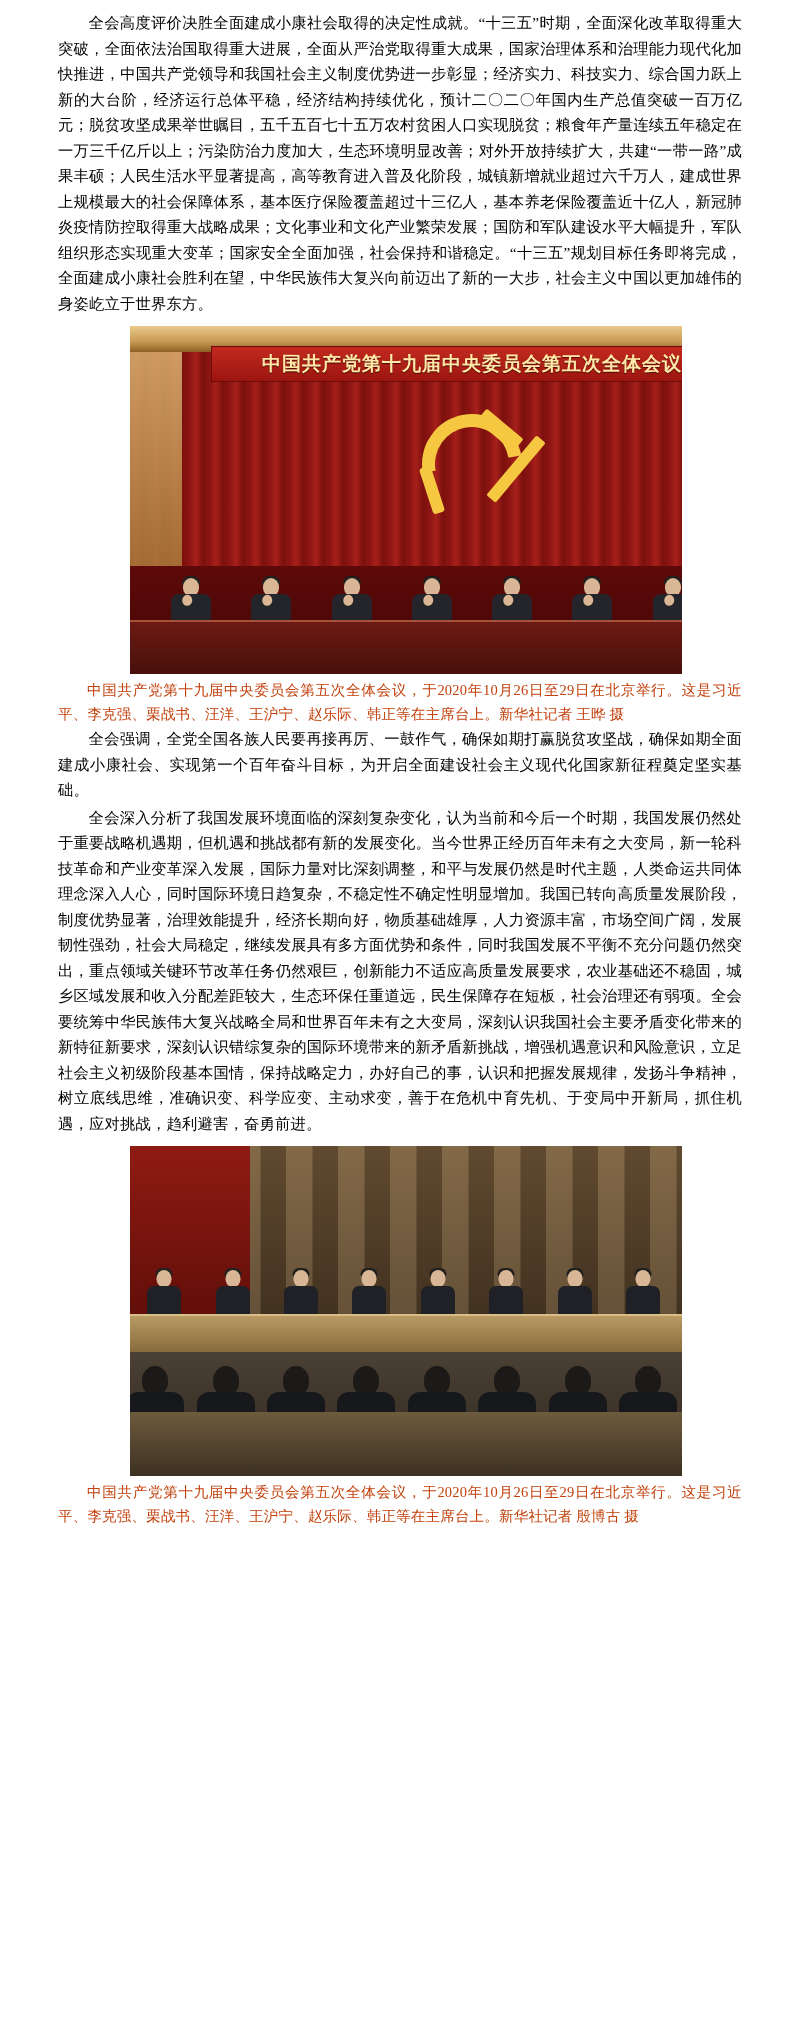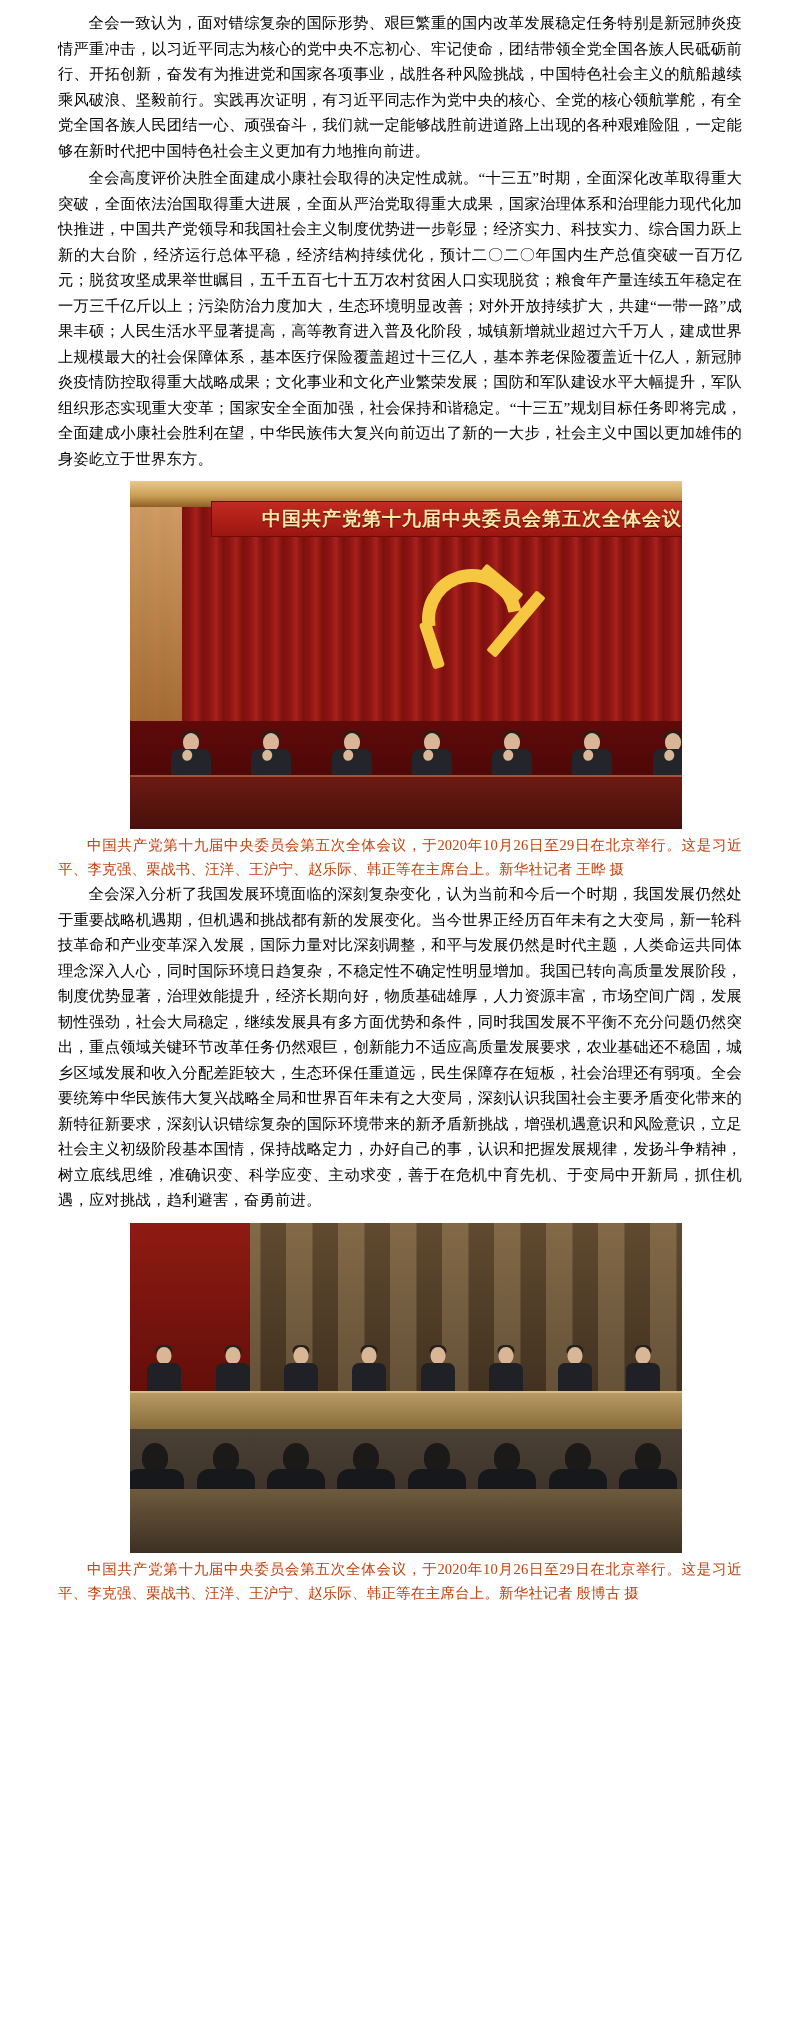--- a/index.html
+++ b/index.html
@@ -349,21 +349,20 @@
     margin: 0 auto;
   }
 </style>
 </head>
 <body>
 
 <div class="page">
 
   <div class="article">
 
-    <p class="para">全会一致认为，面对错综复杂的国际形势、艰巨繁重的国内改革发展稳定任务特别是新冠肺炎疫情严重冲击，以习近平同志为核心的党中央不忘初心、牢记使命，团结带领全党全国各族人民砥砺前行、开拓创新，奋发有为推进党和国家各项事业，战胜各种风险挑战，中国特色社会主义的航船越续乘风破浪、坚毅前行。实践再次证明，有习近平同志作为党中央的核心、全党的核心领航掌舵，有全党全国各族人民团结一心、顽强奋斗，我们就一定能够战胜前进道路上出现的各种艰难险阻，一定能够在新时代把中国特色社会主义更加有力地推向前进。</p>
     <p class="para">全会高度评价决胜全面建成小康社会取得的决定性成就。“十三五”时期，全面深化改革取得重大突破，全面依法治国取得重大进展，全面从严治党取得重大成果，国家治理体系和治理能力现代化加快推进，中国共产党领导和我国社会主义制度优势进一步彰显；经济实力、科技实力、综合国力跃上新的大台阶，经济运行总体平稳，经济结构持续优化，预计二〇二〇年国内生产总值突破一百万亿元；脱贫攻坚成果举世瞩目，五千五百七十五万农村贫困人口实现脱贫；粮食年产量连续五年稳定在一万三千亿斤以上；污染防治力度加大，生态环境明显改善；对外开放持续扩大，共建“一带一路”成果丰硕；人民生活水平显著提高，高等教育进入普及化阶段，城镇新增就业超过六千万人，建成世界上规模最大的社会保障体系，基本医疗保险覆盖超过十三亿人，基本养老保险覆盖近十亿人，新冠肺炎疫情防控取得重大战略成果；文化事业和文化产业繁荣发展；国防和军队建设水平大幅提升，军队组织形态实现重大变革；国家安全全面加强，社会保持和谐稳定。“十三五”规划目标任务即将完成，全面建成小康社会胜利在望，中华民族伟大复兴向前迈出了新的一大步，社会主义中国以更加雄伟的身姿屹立于世界东方。</p>
 
     <div class="figure">
       <div class="figure-img-wrap">
         <div class="photo1">
           <div class="p1-curtain"></div>
           <div class="p1-ceiling"></div>
           <div class="p1-sidepanel-l"></div>
           <div class="p1-sidepanel-r"></div>
 
@@ -461,20 +460,21 @@
             <span class="wm-main">新华网</span>
             <span class="wm-sub">WWW.NEWS.CN</span>
           </div>
         </div>
       </div>
       <div class="cap-block">
         <p class="caption">中国共产党第十九届中央委员会第五次全体会议，于2020年10月26日至29日在北京举行。这是习近平、李克强、栗战书、汪洋、王沪宁、赵乐际、韩正等在主席台上。新华社记者 王晔 摄</p>
       </div>
     </div>
 
+    <p class="para">全会强调，全党全国各族人民要再接再厉、一鼓作气，确保如期打赢脱贫攻坚战，确保如期全面建成小康社会、实现第一个百年奋斗目标，为开启全面建设社会主义现代化国家新征程奠定坚实基础。</p>
     <p class="para">全会深入分析了我国发展环境面临的深刻复杂变化，认为当前和今后一个时期，我国发展仍然处于重要战略机遇期，但机遇和挑战都有新的发展变化。当今世界正经历百年未有之大变局，新一轮科技革命和产业变革深入发展，国际力量对比深刻调整，和平与发展仍然是时代主题，人类命运共同体理念深入人心，同时国际环境日趋复杂，不稳定性不确定性明显增加。我国已转向高质量发展阶段，制度优势显著，治理效能提升，经济长期向好，物质基础雄厚，人力资源丰富，市场空间广阔，发展韧性强劲，社会大局稳定，继续发展具有多方面优势和条件，同时我国发展不平衡不充分问题仍然突出，重点领域关键环节改革任务仍然艰巨，创新能力不适应高质量发展要求，农业基础还不稳固，城乡区域发展和收入分配差距较大，生态环保任重道远，民生保障存在短板，社会治理还有弱项。全会要统筹中华民族伟大复兴战略全局和世界百年未有之大变局，深刻认识我国社会主要矛盾变化带来的新特征新要求，深刻认识错综复杂的国际环境带来的新矛盾新挑战，增强机遇意识和风险意识，立足社会主义初级阶段基本国情，保持战略定力，办好自己的事，认识和把握发展规律，发扬斗争精神，树立底线思维，准确识变、科学应变、主动求变，善于在危机中育先机、于变局中开新局，抓住机遇，应对挑战，趋利避害，奋勇前进。</p>
 
     <div class="figure">
       <div class="figure-img-wrap">
         <div class="photo2">
           <div class="p2-wall"></div>
           <div class="p2-wall-panels"></div>
           <div class="p2-red-left"></div>
           <div class="p2-red-right"></div>
 

